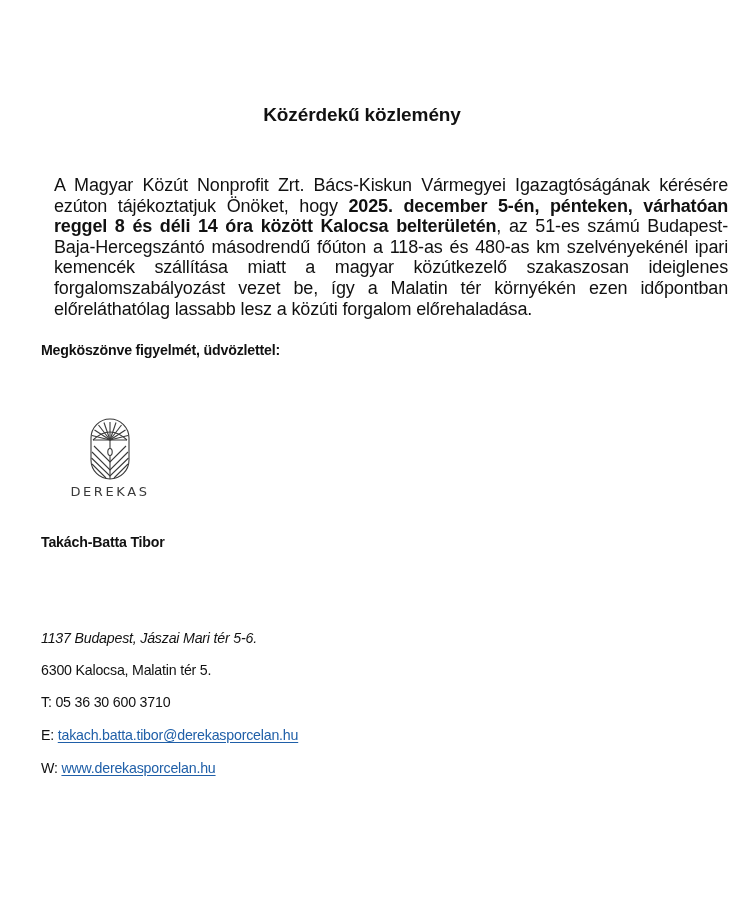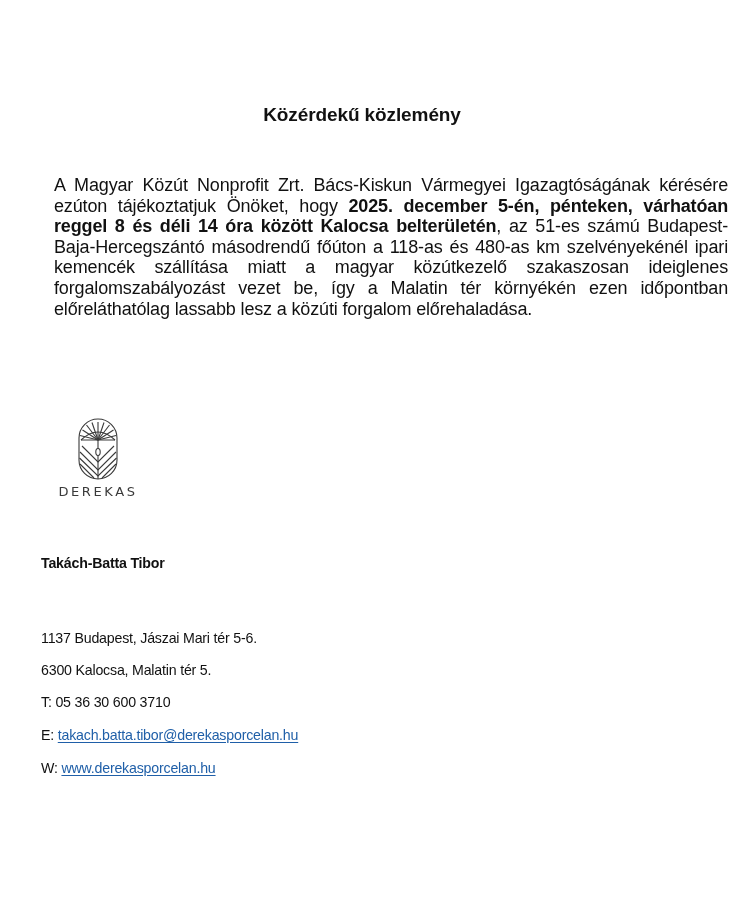--- a/index.html
+++ b/index.html
@@ -47,21 +47,21 @@
     .greeting {
       position: absolute;
       left: 41px;
       top: 342px;
       font-size: 14.2px;
       font-weight: bold;
       letter-spacing: -0.2px;
     }
     .logo {
       position: absolute;
-      left: 58px;
+      left: 70px;
       top: 416px;
       width: 80px;
       height: 90px;
     }
     .logo svg { display: block; }
     .logo-text {
       position: absolute;
       left: 0;
       top: 68px;
       width: 80px;
@@ -71,42 +71,43 @@
       color: #3a3a3a;
       font-family: "DejaVu Sans", sans-serif;
       font-weight: normal;
     }
     .sig-line {
       position: absolute;
       left: 41px;
       font-size: 14.2px;
       letter-spacing: -0.2px;
     }
-    .sig-name { top: 534px; font-weight: bold; margin-top: 21px; }
+    .sig-name { top: 534px; font-weight: bold; }
     .sig-company { top: 566px; font-weight: bold; }
-    .addr1 { top: 630px; }
+    .addr1 { top: 630px; font-style: italic; }
     .addr2 { top: 662px; }
     .phone { top: 694px; }
     .email { top: 727px; }
     .web { top: 760px; }
     a.link {
       color: #1f5fa8;
       text-decoration: underline;
       text-underline-offset: 2px;
     }
   </style>
 </head>
 <body>
 
 <div class="page">
 
   <div class="title">Közérdekű közlemény</div>
 
   <div class="body-para"><span>A Magyar Közút Nonprofit Zrt. Bács-Kiskun Vármegyei Igazagtóságának kérésére ezúton tájékoztatjuk Önöket, hogy </span><b>2025. december 5-én, pénteken, várhatóan reggel 8 és déli 14 óra között Kalocsa belterületén</b><span>, az 51-es számú Budapest-Baja-Hercegszántó másodrendű főúton a 118-as és 480-as km szelvényekénél ipari kemencék szállítása miatt a magyar közútkezelő szakaszosan ideiglenes forgalomszabályozást vezet be, így a Malatin tér környékén ezen időpontban előreláthatólag lassabb lesz a közúti forgalom előrehaladása.</span></div>
 
+  <div class="greeting">Megköszönve figyelmét, üdvözlettel:</div>
 
   <div class="logo">
     <svg width="80" height="66" viewBox="0 0 80 66">
       <g fill="none" stroke="#3a3a3a" stroke-width="1.1">
 
         <rect x="21" y="3" width="38" height="60" rx="19" ry="19"></rect>
 
         <path d="M23 24 Q40 8 57 24"></path>
         <line x1="23" y1="24" x2="57" y2="24"></line>
 

